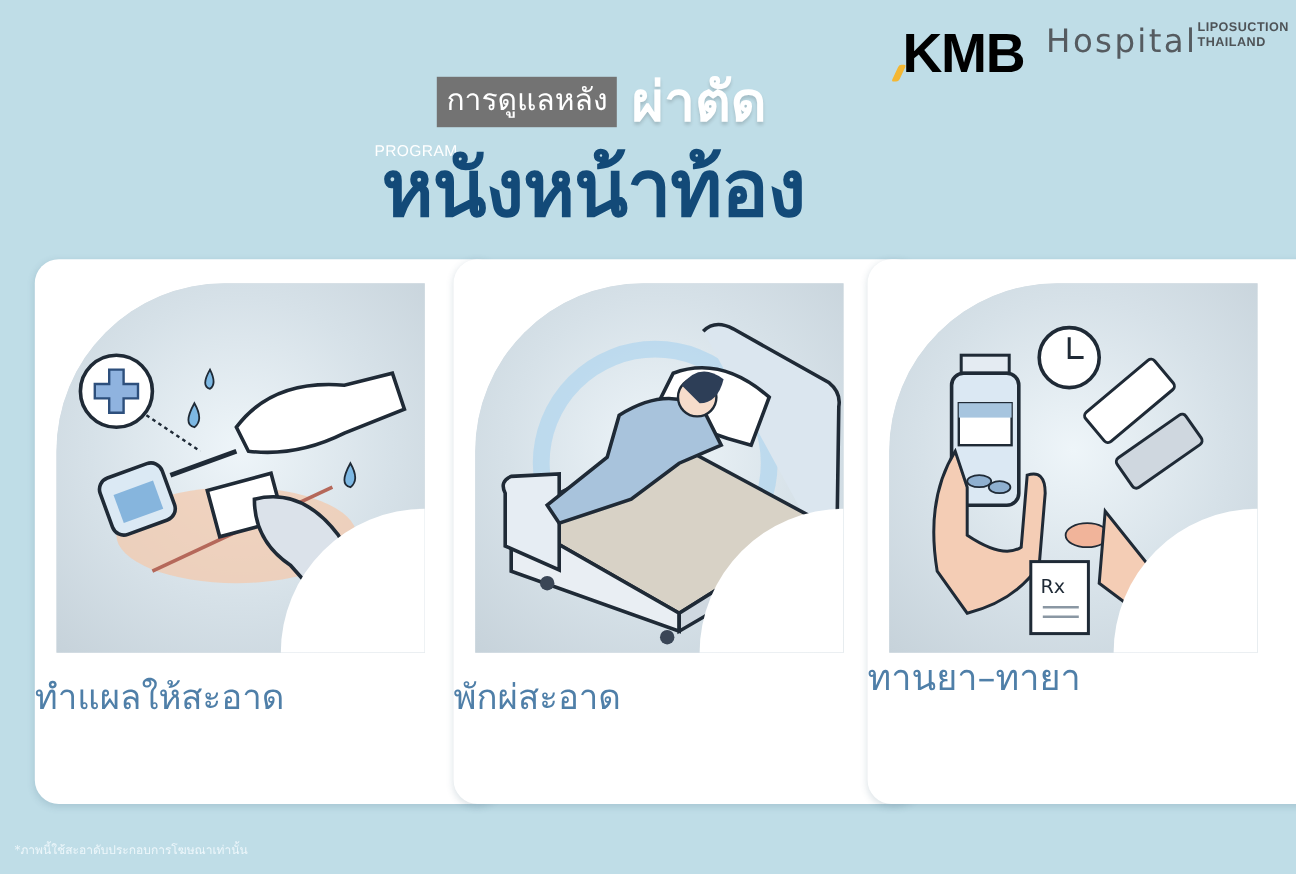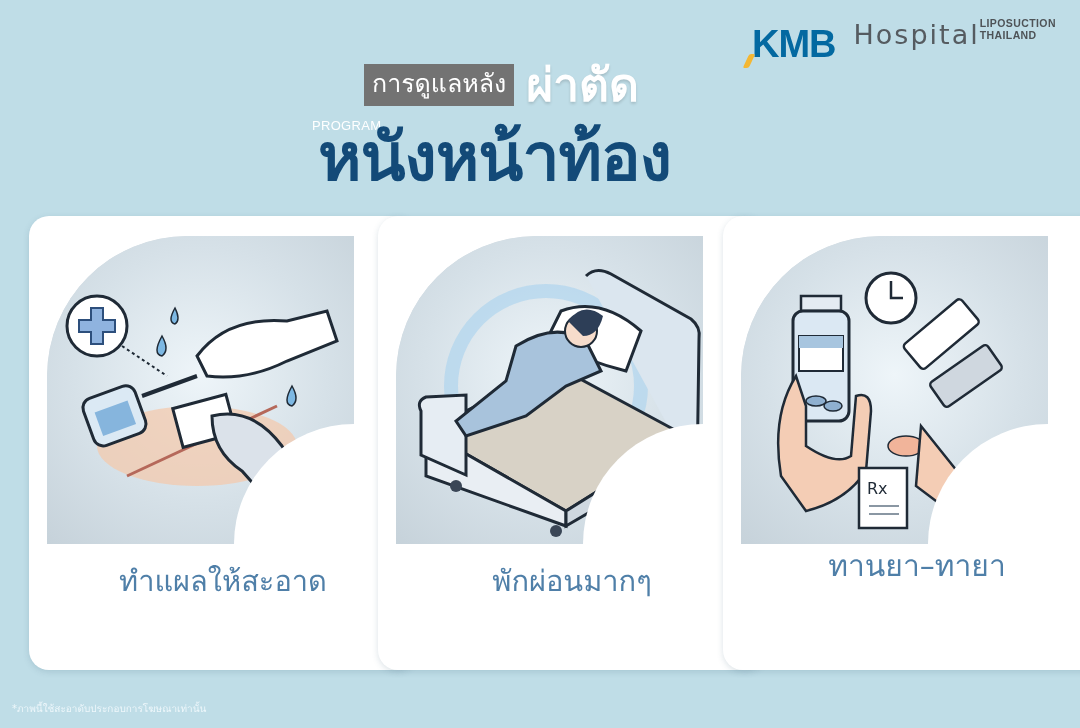--- a/index.html
+++ b/index.html
@@ -2,38 +2,38 @@
 <html><head>
   <meta charset="utf-8">
   <style>
     html, body { margin:0; padding:0; }
     body {
       width:1080px; height:728px; overflow:hidden; position:relative;
       background:#bfdde7;
       font-family:"Liberation Sans", "DejaVu Sans", sans-serif;
     }
     .logo { position:absolute; left:752px; top:16px; display:flex; align-items:flex-start; }
-    .logo-kmb { position:relative; font-family:"Liberation Sans", sans-serif; font-weight:700; font-size:38px; color:#0369a1; letter-spacing:-1px; line-height:56px; }
+    .logo-kmb { position:relative; font-family:"Liberation Sans", sans-serif; font-weight:700; font-size:46px; color:#000000; letter-spacing:-1px; line-height:56px; }
     .logo-tick { position:absolute; left:-6px; top:38px; width:6px; height:14px; background:#f4b733; transform:skewX(-25deg); border-radius:2px; }
     .logo-right { margin-left:18px; display:flex; flex-direction:row; }
     .logo-hospital { font-family:"DejaVu Sans", sans-serif; font-size:27px; color:#555b60; letter-spacing:2px; line-height:38px; }
     .logo-sub { font-family:"Liberation Sans", sans-serif; font-weight:700; font-size:10.5px; color:#4e5357; letter-spacing:0.4px; margin-top:1px; }
 
     .title-line1 { position:absolute; left:364px; top:60px; display:flex; align-items:center; }
     .pill { background:#737373; color:#fff; font-family:"DejaVu Sans", sans-serif; font-size:25px; padding:2px 8px 4px 8px; line-height:36px; }
     .title-white { color:#fff; font-family:"DejaVu Sans", sans-serif; font-weight:700; font-size:46px; margin-left:12px; line-height:50px; text-shadow:0 2px 3px rgba(0,0,0,0.15); }
     .program { position:absolute; left:312px; top:118px; font-family:"Liberation Sans", sans-serif; font-size:13px; color:#fff; letter-spacing:0.3px; }
     .title-main { position:absolute; left:318px; top:118px; font-family:"DejaVu Sans", sans-serif; font-weight:700; font-size:66px; color:#134a78; line-height:80px; letter-spacing:-1px; }
 
     .card { position:absolute; top:216px; width:388px; height:454px; background:#fff; border-radius:20px; box-shadow:0 2px 6px rgba(60,100,120,0.18); overflow:hidden; }
     .card-1 { left:29px; } .card-2 { left:378px; } .card-3 { left:723px; }
     .illus { position:absolute; left:18px; top:20px; width:307px; height:308px; background:#d4dde3; border-radius:140px 0 0 0; overflow:hidden; }
     .illus-inner { position:absolute; left:0; top:0; width:307px; height:308px; background:radial-gradient(circle at 50% 45%, #eef5f9 0%, #d6e1e8 55%, #c6d2da 100%); border-radius:140px 0 0 0; }
     .illus-mask { position:absolute; right:0; bottom:0; width:120px; height:120px; background:#fff; border-top-left-radius:120px; }
-    .card-label { position:absolute; left:0; right:0; top:345px; text-align:center; color:#4f7fa8; font-family:"DejaVu Sans", sans-serif; font-size:29px; line-height:40px; }
+    .card-label { position:absolute; left:0; right:0; top:345px; color:#4f7fa8; font-family:"DejaVu Sans", sans-serif; font-size:29px; line-height:40px; }
     .card-label.two-line { top:330px; font-size:30px; }
     .illus svg { position:absolute; left:0; top:0; }
 
     .disclaimer { position:absolute; left:12px; top:701px; font-family:"DejaVu Sans", sans-serif; font-size:10px; color:#eef7fb; }
   </style>
 </head>
 <body>
 
 <div class="logo">
   <div class="logo-kmb">
@@ -90,21 +90,21 @@
       <path d="M25 175 q-5 -10 5 -14 l40 -2 v80 l-45 -20z" fill="#e6edf3" stroke="#1f2a36" stroke-width="3"></path>
       <path d="M120 110 q40 -25 70 -5 l15 30 l-35 15 l-40 30 l-60 20 l-10 -15 l50 -40z" fill="#a8c3dc" stroke="#1f2a36" stroke-width="3"></path>
       <circle cx="185" cy="95" r="16" fill="#f6dccb" stroke="#1f2a36" stroke-width="2"></circle>
       <path d="M172 85 q15 -20 35 -5 q-5 20 -20 20" fill="#2d3e57"></path>
       <circle cx="60" cy="250" r="6" fill="#3a4656"></circle>
       <circle cx="160" cy="295" r="6" fill="#3a4656"></circle>
       <circle cx="285" cy="230" r="6" fill="#3a4656"></circle>
     </svg>
     <div class="illus-mask"></div>
   </div>
-  <div class="card-label">พักผ่อนมากๆ</div>
+  <div class="card-label">พักผ่สะอาด</div>
 </div>
 
 <div class="card card-3">
   <div class="illus">
     <div class="illus-inner"></div>
     <svg width="307" height="308" viewBox="0 0 307 308">
       <circle cx="150" cy="62" r="25" fill="#fff" stroke="#1f2a36" stroke-width="3"></circle>
       <path d="M150 45 V62 H162" stroke="#1f2a36" stroke-width="2.5" fill="none"></path>
       <rect x="60" y="60" width="40" height="15" fill="#e4ebf2" stroke="#1f2a36" stroke-width="2.5"></rect>
       <rect x="52" y="75" width="56" height="110" rx="10" fill="#dbe8f3" stroke="#1f2a36" stroke-width="3"></rect>

